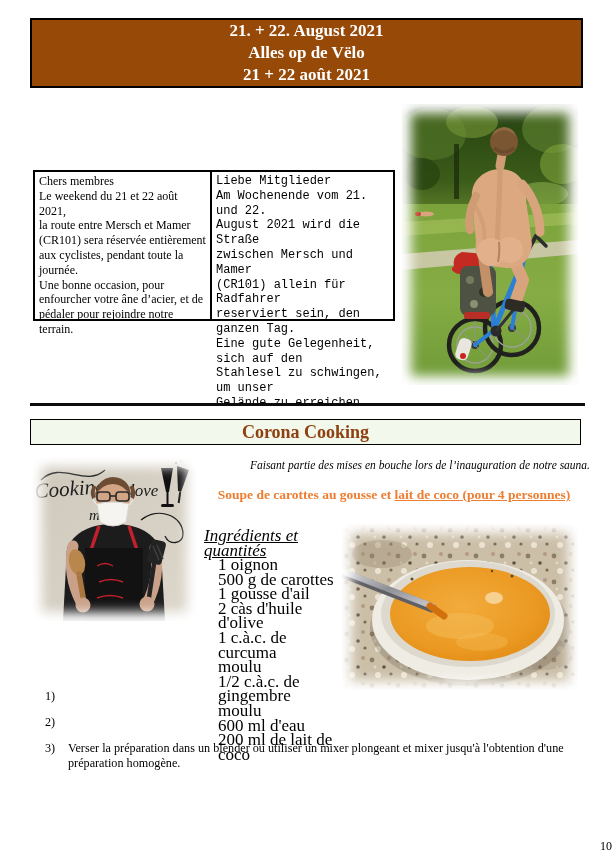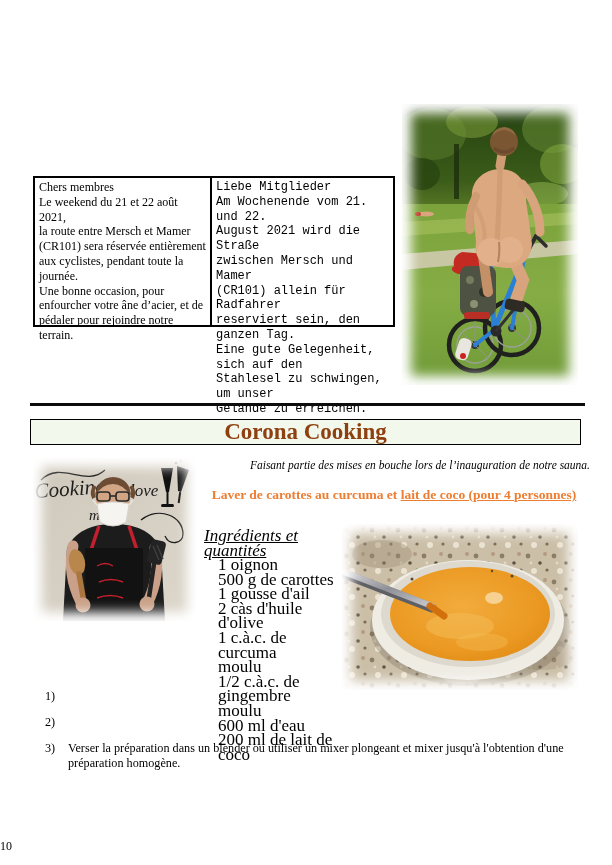--- a/index.html
+++ b/index.html
@@ -15,57 +15,62 @@
   
   .photo{position:absolute;overflow:hidden;}
   .photo svg{display:block;}
   .photo::after{content:"";position:absolute;inset:0;box-shadow:inset 0 0 12px 9px #fff;pointer-events:none;}
 
   .bike-photo{left:402px;top:104px;width:176px;height:281px;}
   .chef-photo{left:33px;top:458px;width:163px;height:163px;}
   .soup-photo{left:342px;top:524px;width:236px;height:166px;}
 
   
-  .info-table{position:absolute;left:33px;top:176px;width:362px;height:151px;
+  .info-table{position:absolute;left:33px;top:170px;width:362px;height:151px;
               border:2px solid #000;display:flex;box-sizing:border-box;}
   .info-cell{font-size:12px;line-height:14.8px;padding:2px 4px;white-space:pre-line;box-sizing:border-box;}
   .info-cell.fr{width:178px;border-right:2px solid #000;}
   .info-cell.de{width:182px;font-family:Liberation Mono, monospace;}
 
   
   .rule{position:absolute;left:30px;top:403px;width:555px;height:3px;background:#0c0c0c;}
   .corona-box{position:absolute;left:30px;top:419px;width:549px;height:24px;
               border:1px solid #000;background:#f2f8ec;
               display:flex;align-items:center;justify-content:center;}
-  .corona-box span{font-weight:bold;font-size:23px;color:#8f4010;}
+  .corona-box span{font-weight:bold;font-size:18px;color:#8f4010;}
 
   .caption{position:absolute;left:198px;top:459px;width:392px;text-align:right;
            font-style:italic;font-size:11.5px;}
 
   .recipe-title{position:absolute;left:200px;top:486px;width:388px;text-align:center;
                 font-weight:bold;font-size:13.5px;line-height:18px;color:#ED7D31;}
   .recipe-title .u{text-decoration:underline;}
 
   .ingredients{position:absolute;left:204px;top:528px;width:142px;font-size:17px;}
   .ing-head{font-style:italic;text-decoration:underline;line-height:15px;}
   .ing-list{margin-left:14px;white-space:pre-line;line-height:14.6px;}
 
   
   .steps{position:absolute;left:45px;top:689px;width:545px;font-size:12.2px;}
   .step{display:flex;margin-bottom:11px;}
   .step .num{width:23px;flex:0 0 23px;}
   .step .txt{white-space:pre-line;line-height:14.8px;}
 
-  .page-num{position:absolute;left:0;top:839px;width:612px;text-align:left;font-size:12px;}
+  .page-num{position:absolute;left:0;top:839px;width:612px;text-align:right;font-size:12px;}
 </style>
 </head>
 <body>
 
 <div class="page">
 
+  <div class="banner">
+    <div>21. + 22. August 2021</div>
+    <div>Alles op de Vëlo</div>
+    <div>21 + 22 août 2021</div>
+  </div>
 
   <div class="photo bike-photo">
     <svg width="176" height="281" viewBox="0 0 176 281" xmlns="http://www.w3.org/2000/svg">
       <defs>
         <linearGradient id="trees" x1="0" y1="0" x2="0" y2="1">
           <stop offset="0" stop-color="#23400f"></stop>
             <stop offset="0.7" stop-color="#3c5c1a"></stop>
             <stop offset="1" stop-color="#5d7e28"></stop>
         </linearGradient>
         <linearGradient id="grass" x1="0" y1="0" x2="0" y2="1">
@@ -217,21 +222,21 @@
 
       <rect x="116" y="82" width="15" height="24" rx="4" fill="#232323" transform="rotate(14 123 94)"></rect>
       <line x1="120" y1="88" x2="126" y2="102" stroke="#3f3f3f" stroke-width="1.5"></line>
       <line x1="124" y1="87" x2="130" y2="101" stroke="#3f3f3f" stroke-width="1.5"></line>
       <path d="M121,106 L115,146" stroke="#232323" stroke-width="4.5" stroke-linecap="round"></path>
       <circle cx="114" cy="146" r="7.5" fill="#caa188"></circle>
     </svg>
   </div>
 
   <div class="caption">Faisant partie des mises en bouche lors de l’inauguration de notre sauna.</div>
-  <div class="recipe-title"><span>Laver de carottes au curcuma et </span><span class="u">lait de coco (pour 4 personnes)</span></div>
+  <div class="recipe-title"><span>Soupe de carottes au gousse et </span><span class="u">lait de coco (pour 4 personnes)</span></div>
 
   <div class="ingredients">
     <div class="ing-head">Ingrédients et quantités</div>
     <div class="ing-list">1 oignon
 500 g de carottes
 1 gousse d'ail
 2 càs d'huile d'olive
 1 c.à.c. de curcuma
 moulu
 1/2 c.à.c. de gingembre

